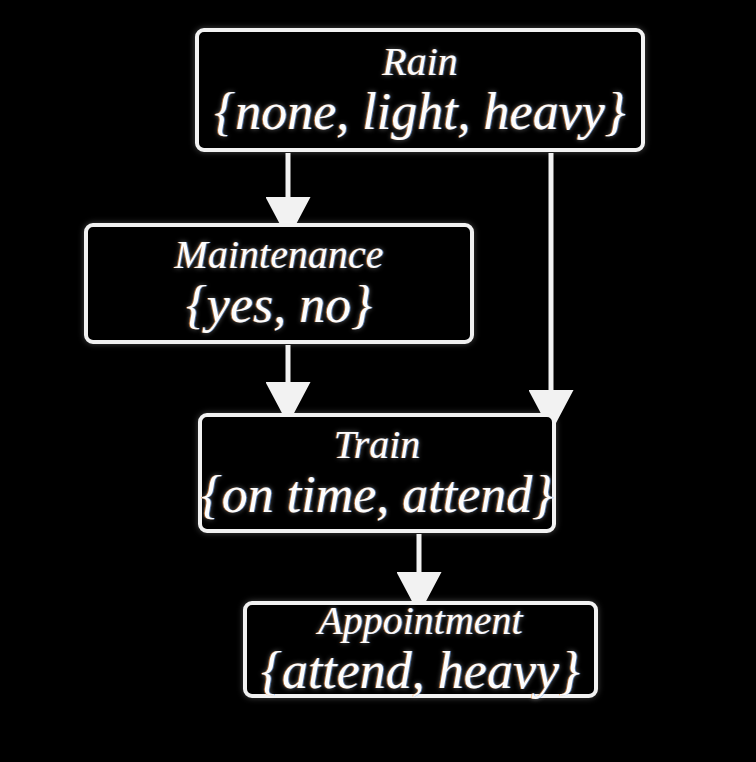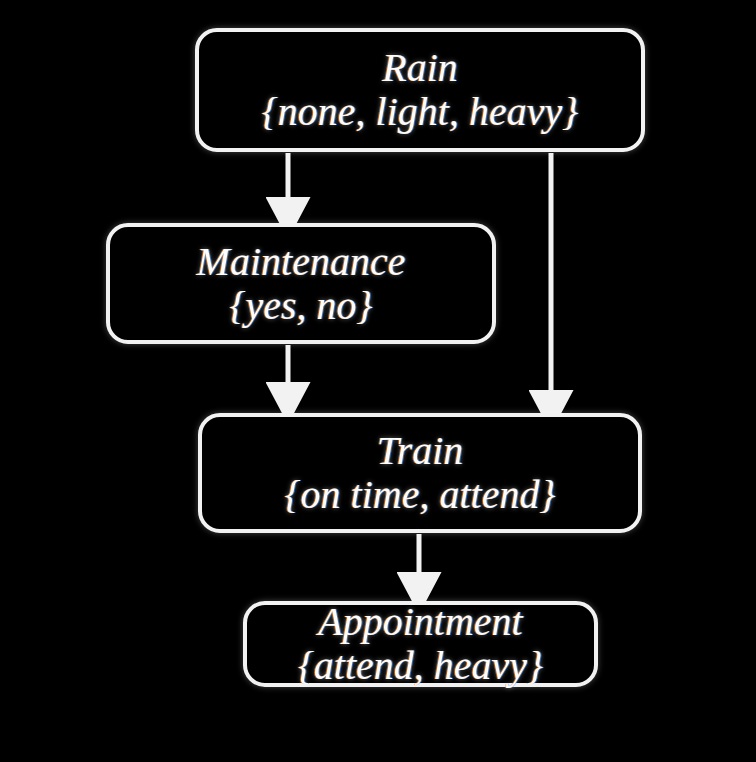--- a/index.html
+++ b/index.html
@@ -24,21 +24,21 @@
     top: 0;
     width: 756px;
     height: 762px;
     pointer-events: none;
   }
   .node {
     position: absolute;
     box-sizing: border-box;
     background: #000000;
     border: 4px solid #f2f2f2;
-    border-radius: 22px;
+    border-radius: 9px;
     display: flex;
     flex-direction: column;
     align-items: center;
     justify-content: center;
     color: #ffffff;
     text-align: center;
     box-shadow: 0 0 6px rgba(255,255,255,0.28);
   }
   .node-name,
   .node-states {
@@ -50,28 +50,28 @@
     text-shadow:
       -1px 0 0 rgba(255,150,60,0.55),
        1px 0 0 rgba(110,170,255,0.55),
        0 0 5px rgba(255,255,255,0.45);
   }
   .node-name {
     font-size: 40px;
     margin-bottom: 2px;
   }
   .node-states {
-    font-size: 40px;
+    font-size: 52px;
   }
 
   
   #node-rain        { left: 195px; top:  28px; width: 450px; height: 124px; }
-  #node-maintenance { left:  106px; top: 223px; width: 390px; height: 121px; }
-  #node-train       { left: 198px; top: 413px; width: 444px; height: 120px; }
-  #node-appointment { left: 243px; top: 601px; width: 355px; height: 86px; }
+  #node-maintenance { left:  84px; top: 223px; width: 390px; height: 121px; }
+  #node-train       { left: 198px; top: 413px; width: 358px; height: 120px; }
+  #node-appointment { left: 243px; top: 601px; width: 355px; height: 97px; }
 </style>
 </head>
 <body>
 
 <div id="canvas">
 
   <svg id="edge-layer" viewBox="0 0 756 762">
     <defs>
       <marker id="arrowhead" markerWidth="10" markerHeight="9" refX="1.2" refY="4.5" orient="auto" markerUnits="strokeWidth">
         <path d="M0,0 L0,9 L8.5,4.5 z" fill="#f2f2f2"></path>

